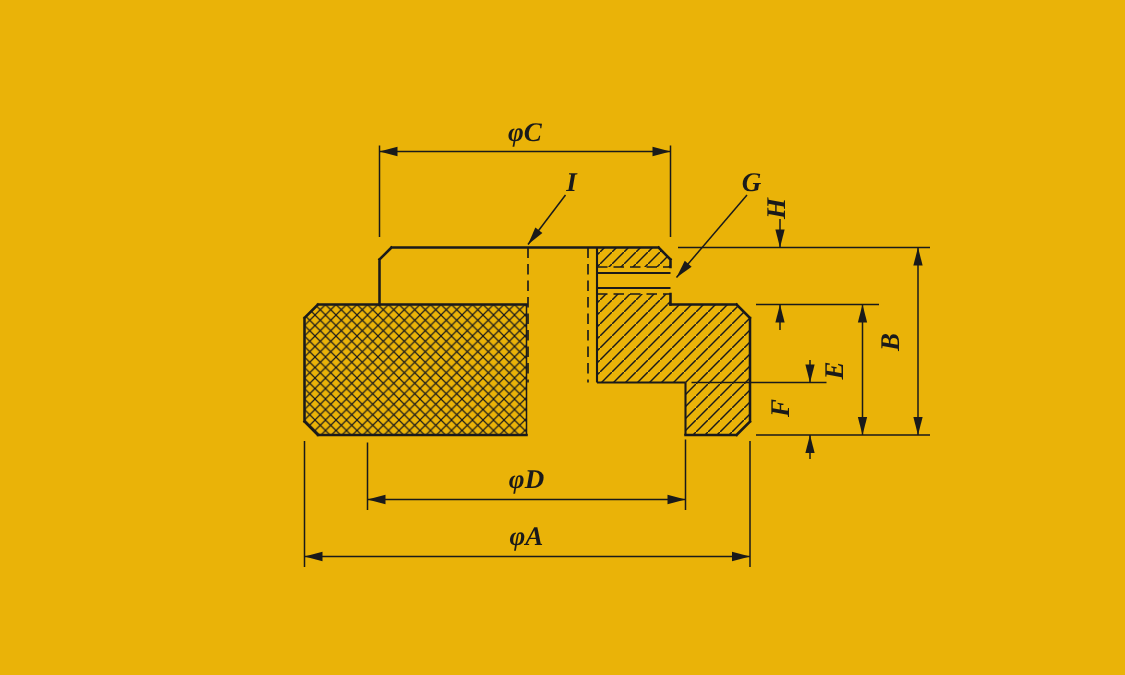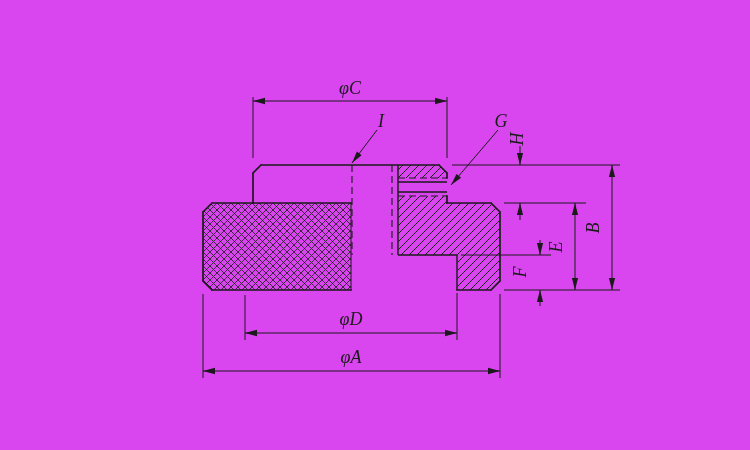--- a/index.html
+++ b/index.html
@@ -1,20 +1,21 @@
 <!DOCTYPE html>
 <html><head>
 <meta charset="utf-8">
 <style>
   html,body { margin:0; padding:0; background:#ffffff; }
   .canvas {
     width:750px; height:450px;
-    background:#d946ef;
+    background:#eab308;
     position:relative;
     overflow:hidden;
+    font-weight:bold;
   }
   svg { display:block; }
   svg text {
     font-family:"Liberation Serif", serif;
     font-style:italic;
     font-size:18px;
     fill:#1a1a1a;
   }
   .outline  { stroke:#1a1a1a; stroke-width:1.7; fill:none; stroke-linecap:square; }
   .internal { stroke:#1a1a1a; stroke-width:1.4; fill:none; }

